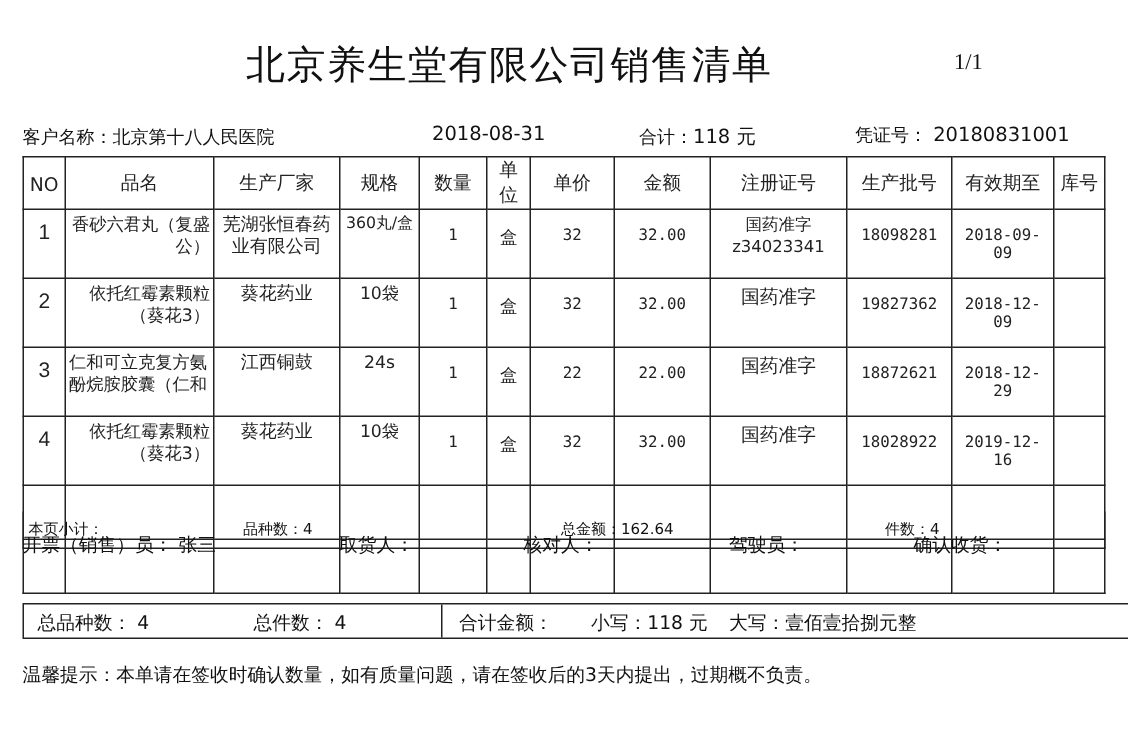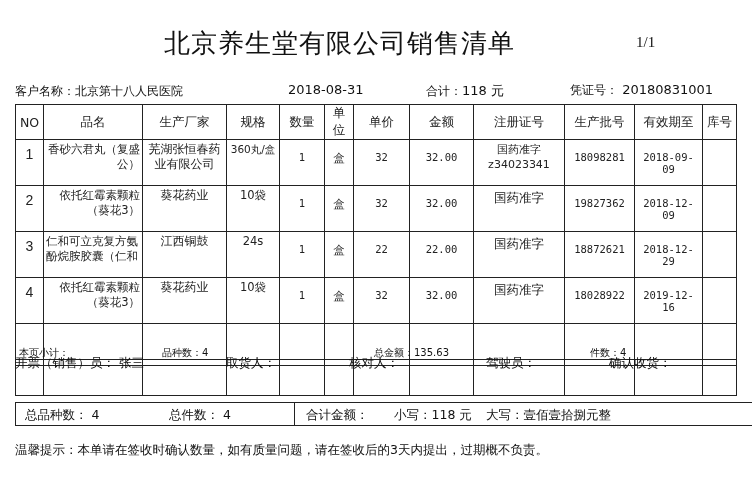--- a/index.html
+++ b/index.html
@@ -166,21 +166,21 @@
     </tr>
   </tbody>
 </table>
 
 <div class="subtotal">
   <div class="abs" style="left:3px;">本页小计：</div>
   <div class="abs" style="left:146px;">
     <span>品种数：</span><span>4</span>
   </div>
   <div class="abs" style="left:358px;">
-    <span>总金额：</span><span>135.63</span>
+    <span>总金额：</span><span>162.64</span>
   </div>
   <div class="abs" style="left:574px;">
     <span>件数：</span><span>4</span>
   </div>
 </div>
 
 <div class="abs signs" style="left:15px;">
   <span>开票（销售）员：</span>&nbsp;<span>张三</span>
 </div>
 <div class="abs signs" style="left:226px;">取货人：</div>

